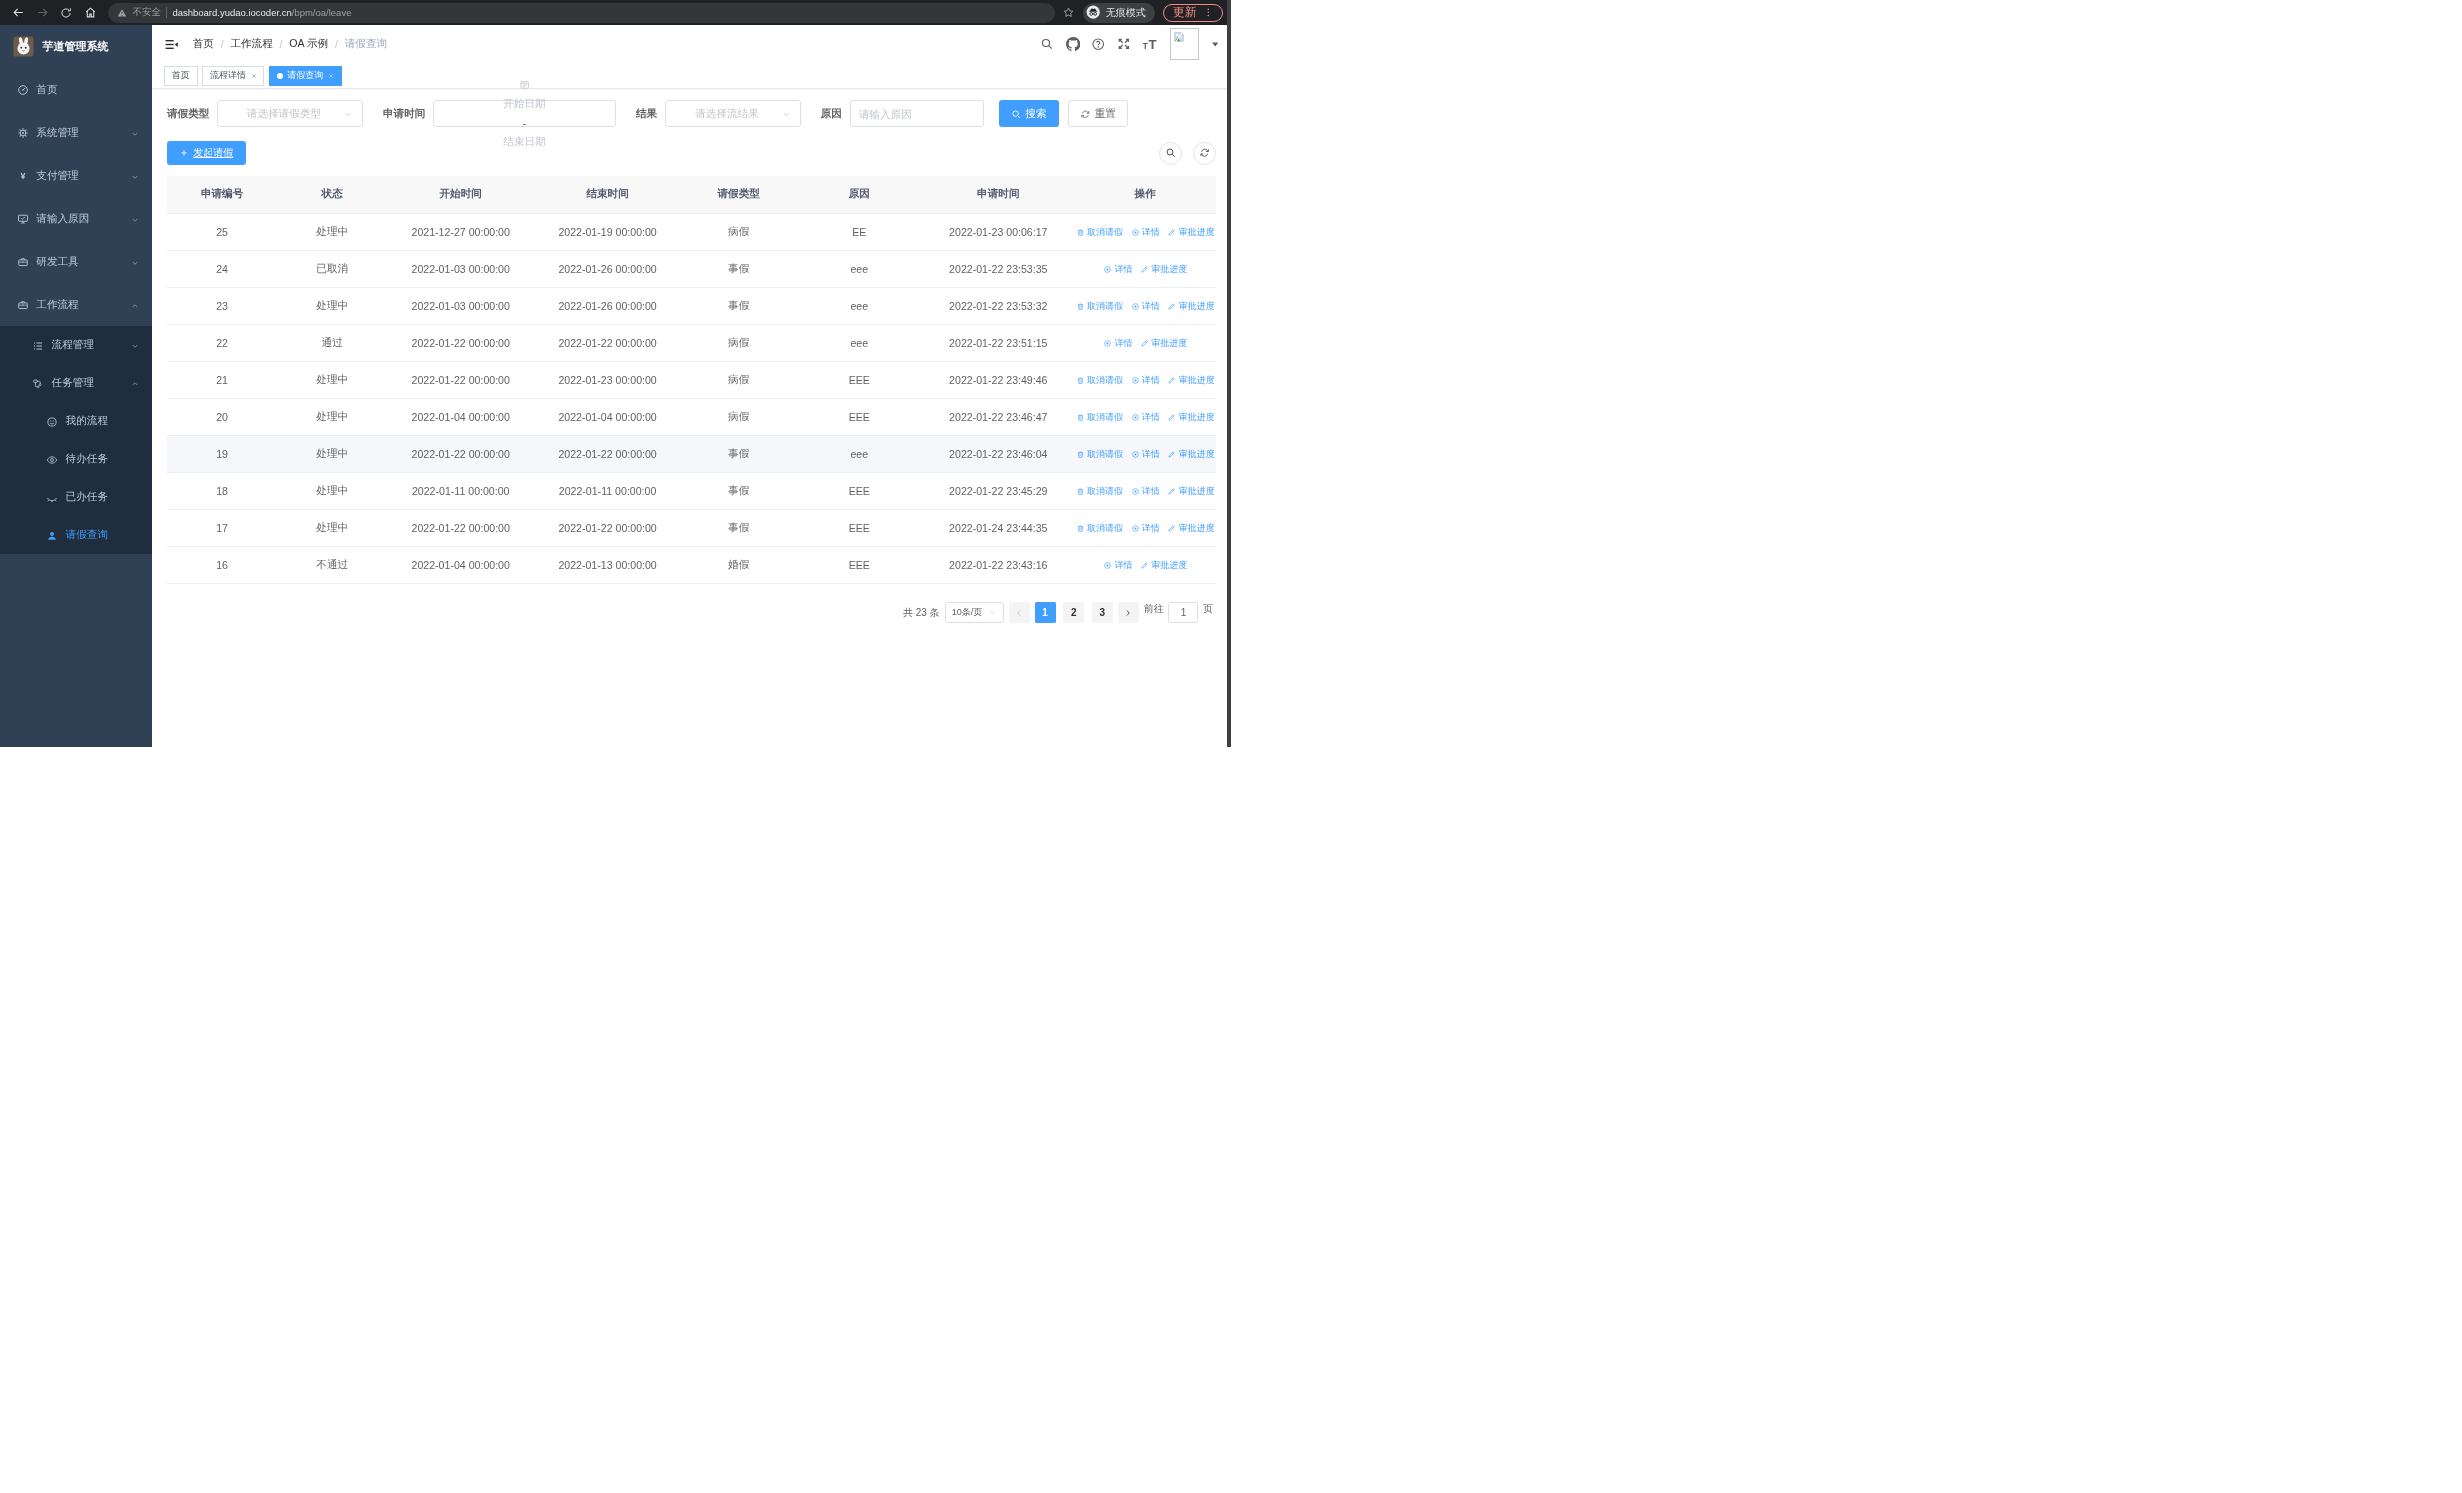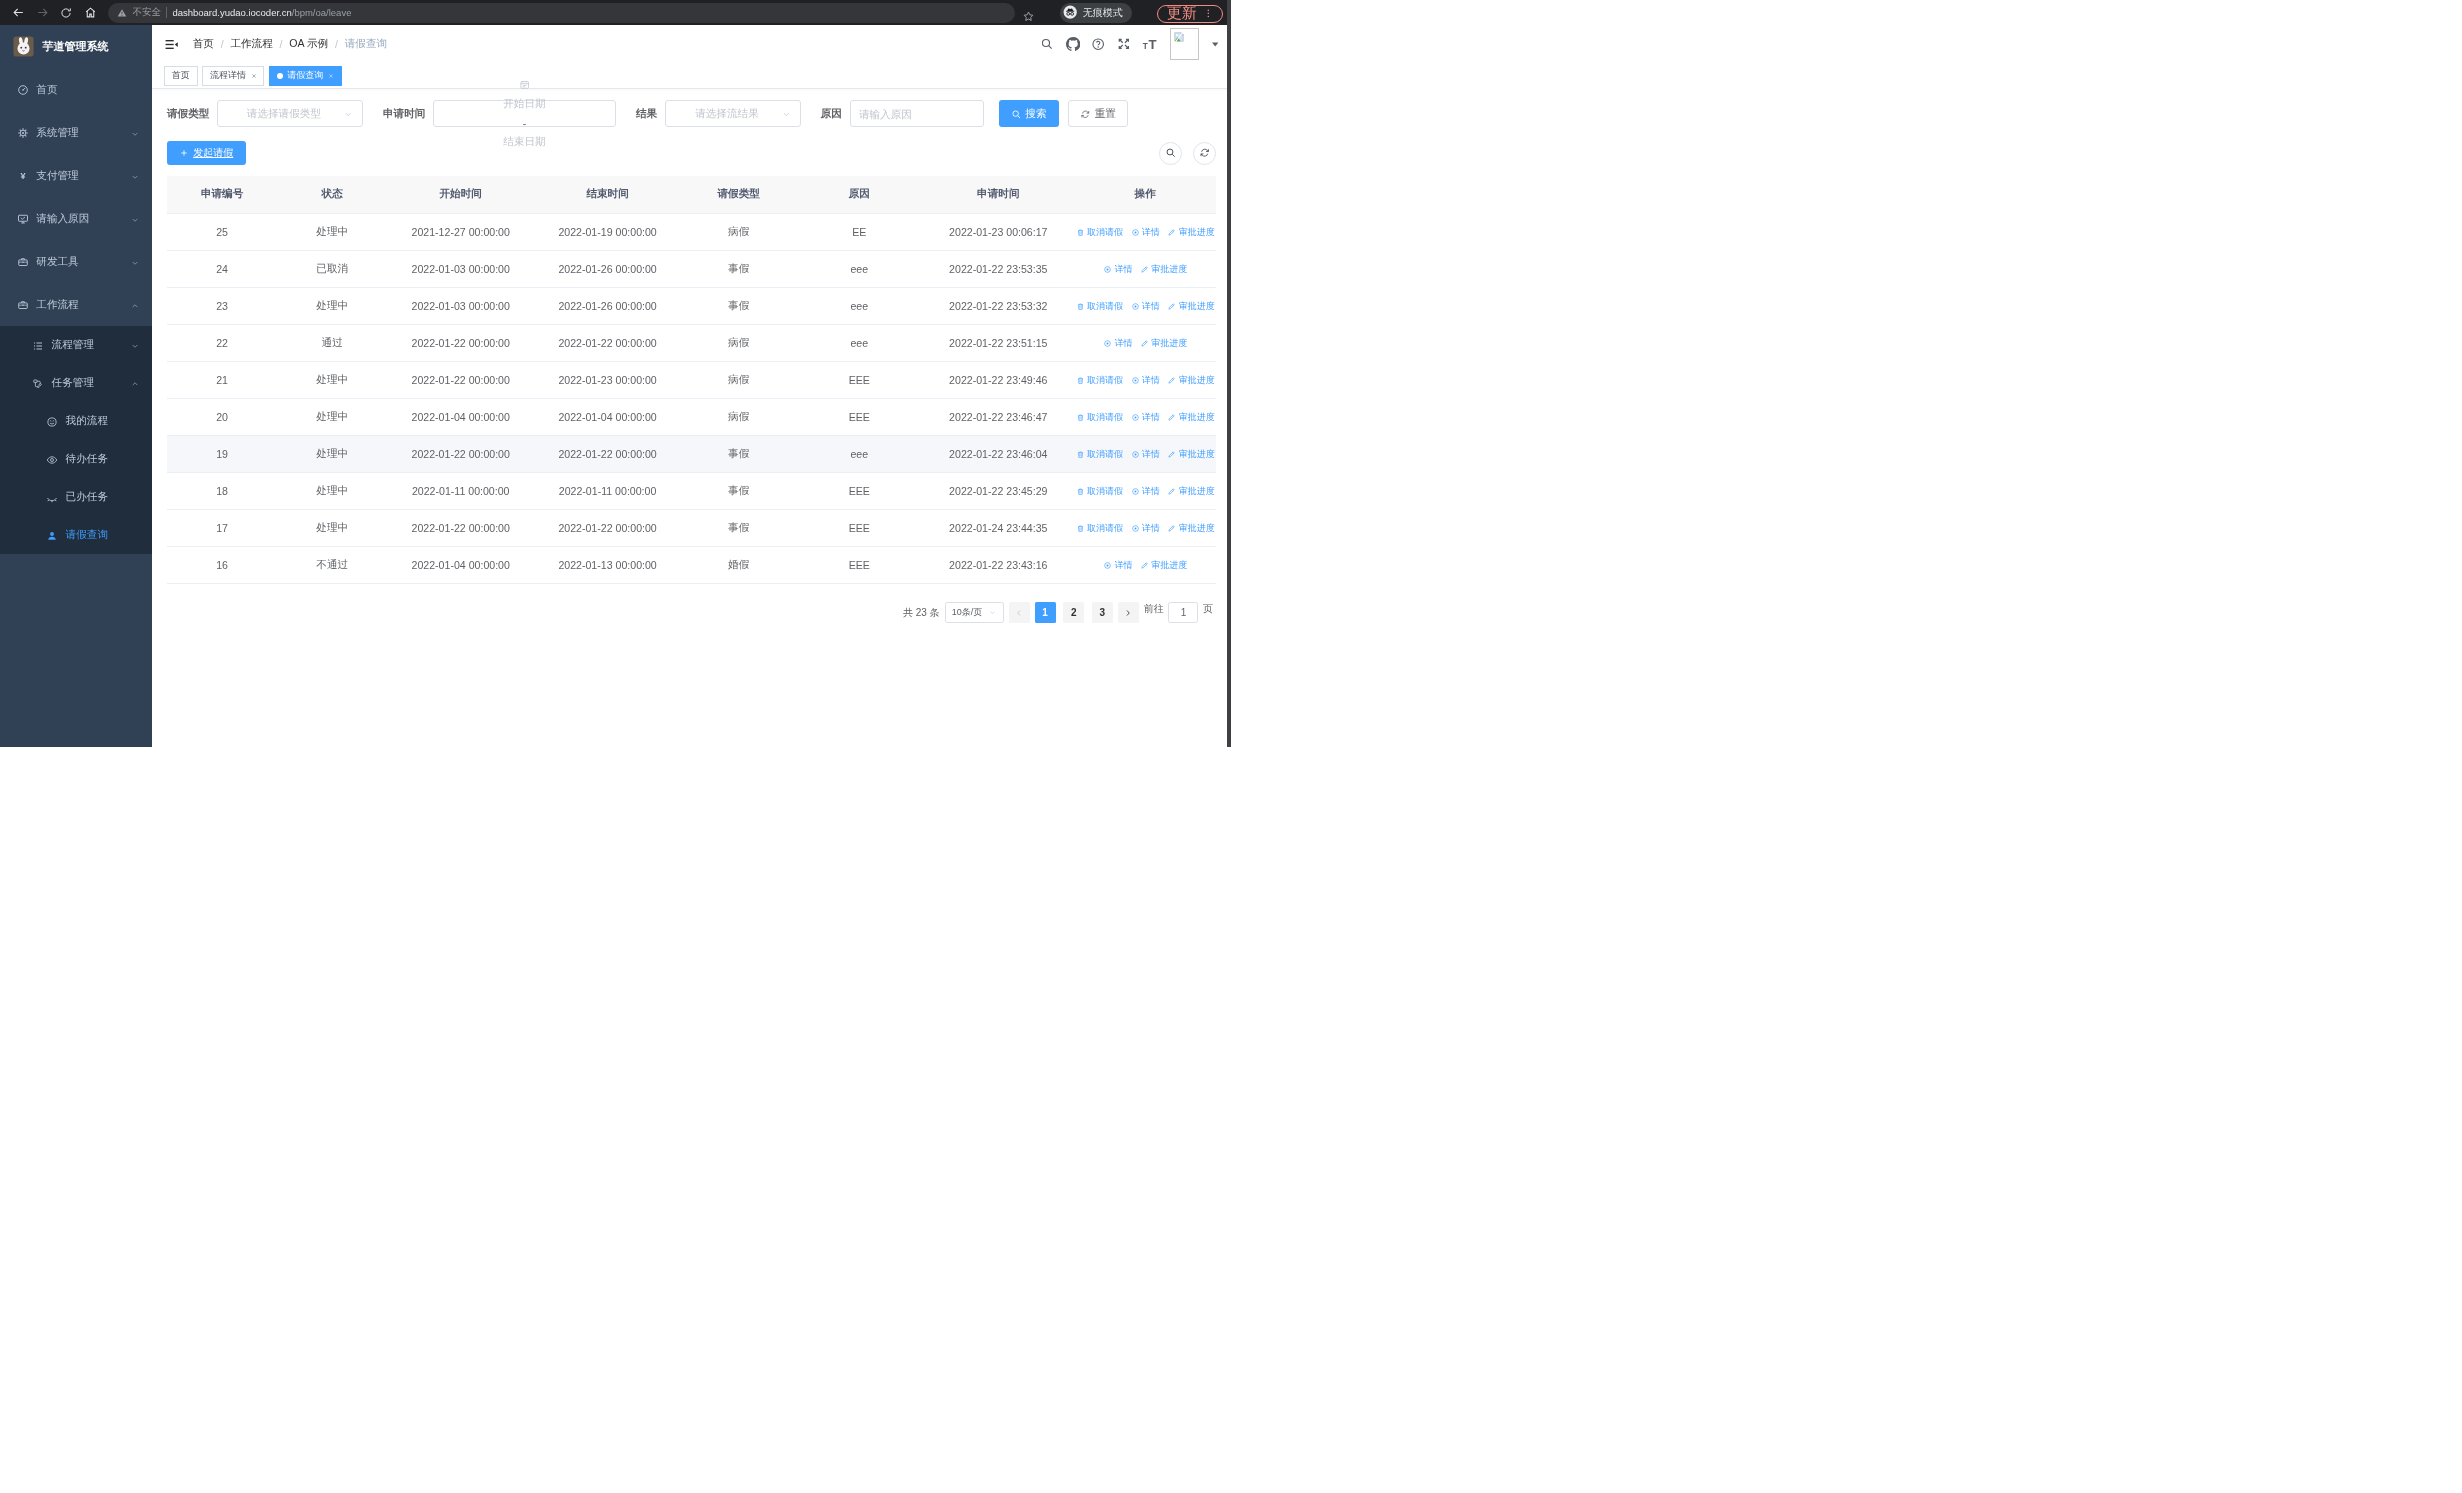--- a/index.html
+++ b/index.html
@@ -7,23 +7,23 @@
   body { font-family:"Liberation Sans", sans-serif; background:#fff; position:relative; }
   .ic { display:inline-block; vertical-align:middle; flex-shrink:0; }
 
   
   .chrome { height:25px; background:#202124; display:flex; align-items:center; padding:0 7.6px; gap:3px; }
   .chrome .navic { width:21px; height:21px; display:flex; align-items:center; justify-content:center; color:#dee1e6; border-radius:50%; }
   .chrome .navic.dim { color:#5f6368; }
   .urlbar { flex:1; height:20px; background:#35363a; border-radius:10px; display:flex; align-items:center; padding:0 9px; margin:0 4.6px; font-size:9.5px; color:#9aa0a6; gap:5.3px; min-width:0; }
   .urlbar .divider { width:0.8px; height:10.6px; background:#5f6368; }
   .url-domain { color:#e8eaed; }
-  .chrome-right { display:flex; align-items:flex-end; gap:25px; }
+  .chrome-right { display:flex; align-items:center; gap:8px; }
   .incog-pill { background:#3c4043; border-radius:10.6px; height:20px; display:flex; align-items:center; gap:5.3px; padding:0 9px 0 3px; color:#e8eaed; font-size:10px; }
-  .update-pill { border:0.8px solid #f28b82; color:#f28b82; border-radius:10px; height:18px; display:flex; align-items:center; padding:0 9px; font-size:15px; gap:6px; }
+  .update-pill { border:0.8px solid #f28b82; color:#f28b82; border-radius:10px; height:18px; display:flex; align-items:center; padding:0 9px; font-size:12px; gap:6px; }
 
   
   .app { display:flex; height:722px; }
   .sidebar { width:152px; background:#304156; flex-shrink:0; color:#bfcbd9; font-size:10.6px; overflow:hidden; }
   .logo-row { height:43px; display:flex; align-items:center; padding-left:12px; gap:7.6px; }
   .logo-title { color:#fff; font-weight:700; font-size:11px; }
   .menu-item { display:flex; align-items:center; cursor:pointer; }
   .menu-item .mi-label { margin-left:7.6px; }
   .menu-item .chev { margin-left:auto; margin-right:12px; color:#9aa7b8; }
   .menu-item.l1 { height:43px; padding-left:16.7px; }

